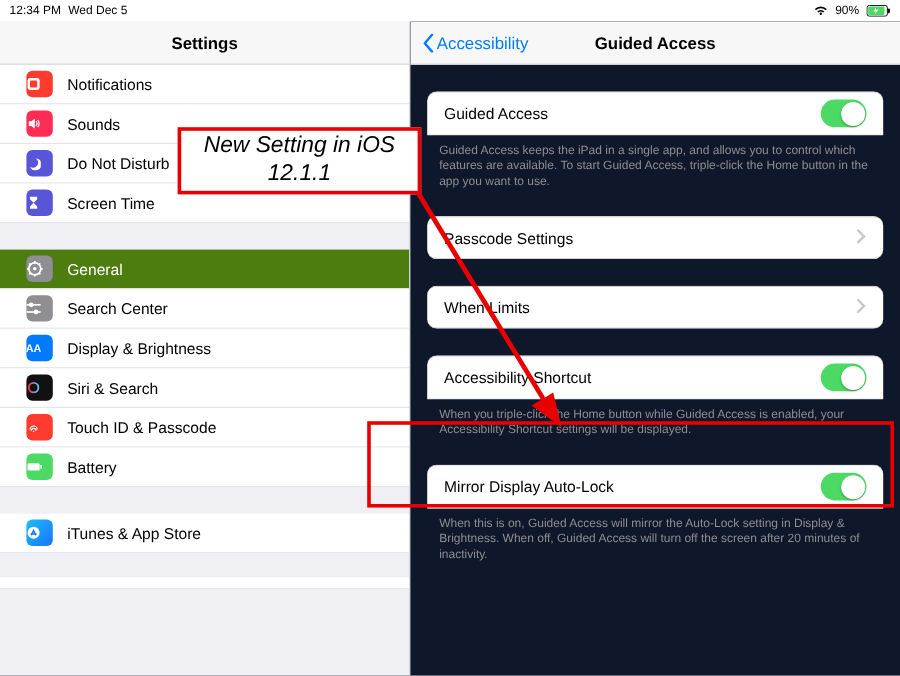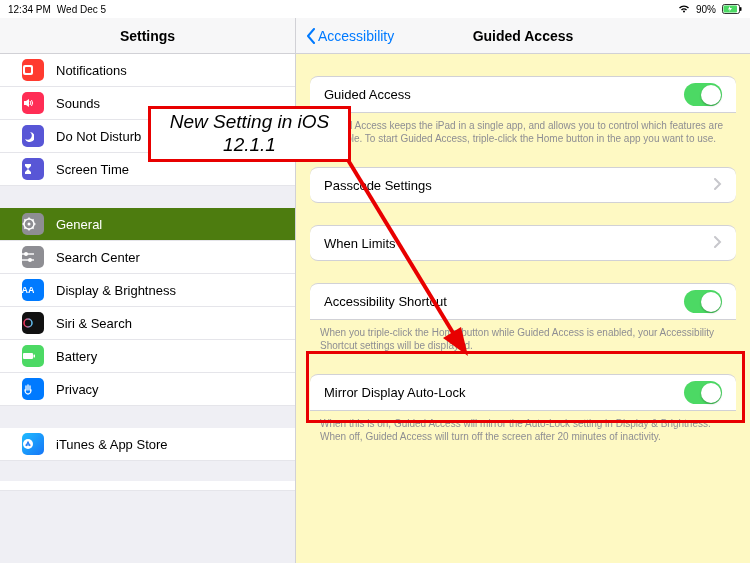--- a/index.html
+++ b/index.html
@@ -20,21 +20,21 @@
   font-weight: 500;
 }
 .statusbar-left, .statusbar-right { display: flex; align-items: flex-start; gap: 6px; }
 .statusbar-right svg { display: block; }
 
 .main {
   display: flex;
   height: 545px;
 }
 .sidebar {
-  width: 296px;
+  width: 342px;
   background: #efeff4;
   border-right: 1px solid #d1d1d6;
   overflow: hidden;
 }
 .sidebar-header {
   height: 36px;
   background: #f7f7f8;
   border-bottom: 1px solid #d1d1d6;
   display: flex; align-items: center; justify-content: center;
   font-weight: 600;
@@ -58,21 +58,21 @@
   width: 22px; height: 22px; border-radius: 5px;
   margin-right: 12px;
   display: flex; align-items: center; justify-content: flex-start;
   flex-shrink: 0;
 }
 .section-gap { height: 22px; background: #efeff4; }
 .section-gap.small { height: 20px; }
 
 .content {
   flex: 1;
-  background: #fef9c3;
+  background: #0f172a;
   overflow: hidden;
 }
 .content-header {
   height: 36px;
   background: #f7f7f8;
   border-bottom: 1px solid #d1d1d6;
   display: flex; align-items: center;
   padding: 0 10px;
   position: relative;
 }
@@ -265,35 +265,35 @@
                 <linearGradient id="g">
                   <stop offset="0" stop-color="#ff2d55"></stop>
                   <stop offset="1" stop-color="#5ac8fa"></stop>
                 </linearGradient>
               </defs>
             </svg>
           </span>
         <span>Siri &amp; Search</span>
       </div>
       <div class="sidebar-item">
+        <span class="icon" style="background:#ff3b30">
+            <svg width="12" height="12" viewBox="0 0 12 12">
+              <path d="M3 8a3 3 0 016 0M4 9a2 2 0 014 0M6 10v-1" stroke="#fff" stroke-width="1" fill="none"></path>
+            </svg>
+          </span>
+        <span>Touch ID &amp; Passcode</span>
+      </div>
+      <div class="sidebar-item">
         <span class="icon" style="background:#4cd964">
             <svg width="14" height="10" viewBox="0 0 14 10">
               <rect x="1" y="2" width="10" height="6" rx="1" fill="#fff"></rect>
               <rect x="11.5" y="3.5" width="1.5" height="3" rx="0.5" fill="#fff"></rect>
             </svg>
           </span>
         <span>Battery</span>
-      </div>
-      <div class="sidebar-item">
-        <span class="icon" style="background:#007aff">
-            <svg width="12" height="12" viewBox="0 0 12 12">
-              <path d="M4 3v4M6 2v5M8 3v4M3 7c0 3 2 4 3 4s3-1 3-4" stroke="#fff" stroke-width="1.3" fill="none" stroke-linecap="round"></path>
-            </svg>
-          </span>
-        <span>Privacy</span>
       </div>
 
       <div class="section-gap"></div>
 
       <div class="sidebar-item">
         <span class="icon" style="background:linear-gradient(135deg,#1fbcff,#1675f7)">
             <svg width="12" height="12" viewBox="0 0 12 12">
               <circle cx="6" cy="6" r="5" fill="#fff"></circle>
               <path d="M4 8l2-4 2 4M3.5 7h5" stroke="#1675f7" stroke-width="1.2" fill="none"></path>
             </svg>

